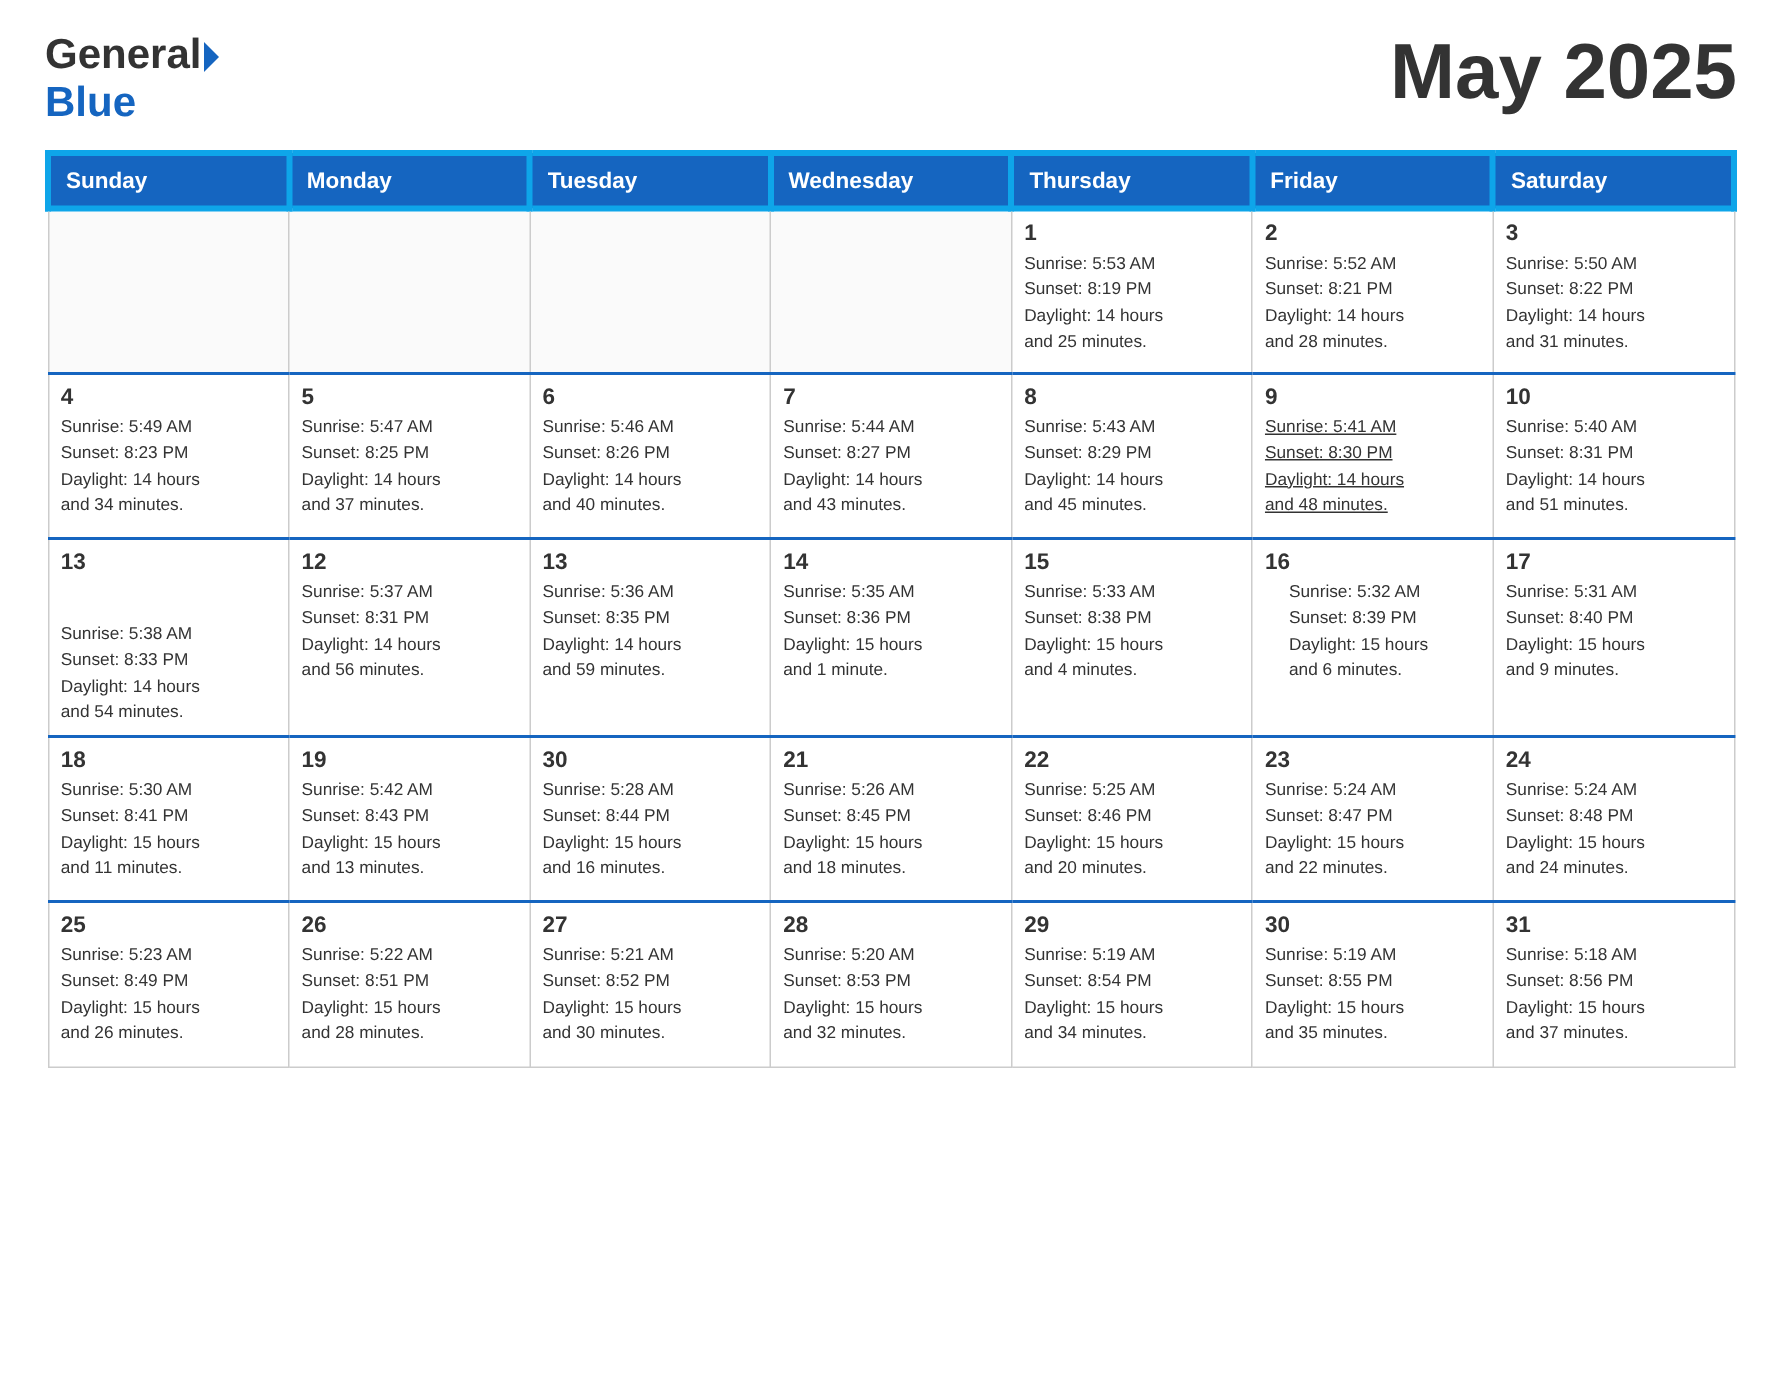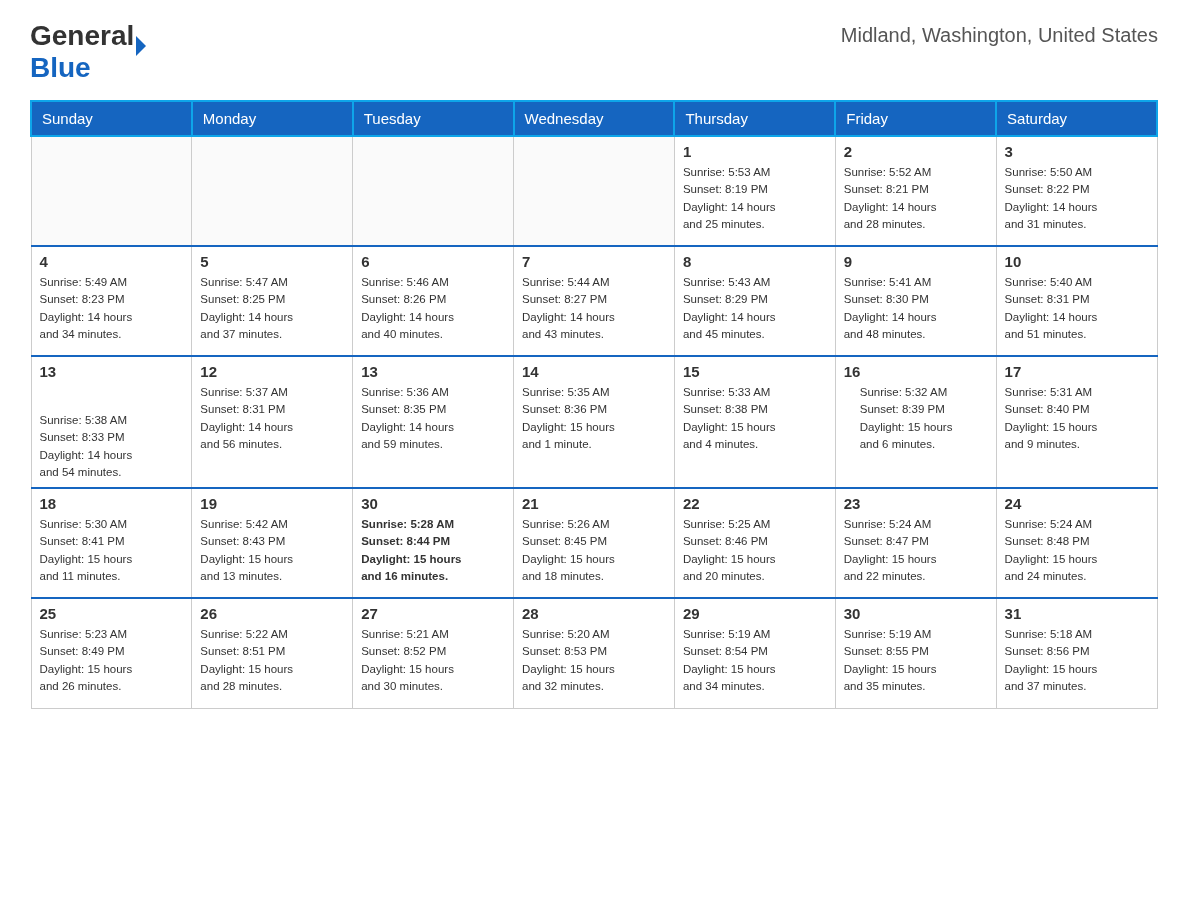--- a/index.html
+++ b/index.html
@@ -37,21 +37,21 @@
       border-bottom: 10px solid transparent;
       margin-left: 2px;
       margin-bottom: -4px;
     }
     .logo-wrapper {
       display: flex;
       flex-direction: column;
     }
     .logo-line1 {
       display: flex;
-      align-items: flex-end;
+      align-items: center;
     }
     .title-block {
       text-align: right;
     }
     .month-title {
       font-size: 52px;
       font-weight: bold;
       color: #333;
       line-height: 1.1;
     }
@@ -62,24 +62,24 @@
     }
     .calendar-table {
       width: 100%;
       border-collapse: collapse;
       table-layout: fixed;
     }
     .calendar-table th {
       background-color: #1565C0;
       color: #fff;
       font-size: 15px;
-      font-weight: normal;
+      font-weight: bold;
       padding: 8px 10px;
       text-align: left;
-      border: 2px solid #0ea5e9;
+      border: 4px solid #0ea5e9;
     }
     .calendar-table td {
       border: 1px solid #ccc;
       vertical-align: top;
       padding: 6px 8px;
       height: 110px;
     }
     .day-number {
       font-size: 15px;
       font-weight: bold;
@@ -104,21 +104,21 @@
 
 <div class="header">
   <div class="logo-wrapper">
     <div class="logo-line1">
       <span class="logo-text-general">General</span>
       <div class="logo-triangle"></div>
     </div>
     <span class="logo-text-blue">Blue</span>
   </div>
   <div class="title-block">
-    <div class="location-subtitle">Midland, Washington, United States</div>
+    <div class="month-title">May 2025</div>
   </div>
 </div>
 
 <table class="calendar-table">
   <thead>
     <tr>
     <th>Sunday</th>
         <th>Monday</th>
         <th>Tuesday</th>
         <th>Wednesday</th>
@@ -186,21 +186,21 @@
         </td>
         <td>
           <span class="day-number">8</span>
           <div class="day-info" style="white-space: pre-line;">Sunrise: 5:43 AM
 Sunset: 8:29 PM
 Daylight: 14 hours
 and 45 minutes.</div>
         </td>
         <td>
           <span class="day-number">9</span>
-          <div class="day-info" style="white-space: pre-line;">Sunrise: 5:41 AM
+          <div class="day-info" style="white-space: pre-line; text-decoration: underline;">Sunrise: 5:41 AM
 Sunset: 8:30 PM
 Daylight: 14 hours
 and 48 minutes.</div>
         </td>
         <td>
           <span class="day-number">10</span>
           <div class="day-info" style="white-space: pre-line;">Sunrise: 5:40 AM
 Sunset: 8:31 PM
 Daylight: 14 hours
 and 51 minutes.</div>
@@ -267,21 +267,21 @@
         </td>
         <td>
           <span class="day-number">19</span>
           <div class="day-info" style="white-space: pre-line;">Sunrise: 5:42 AM
 Sunset: 8:43 PM
 Daylight: 15 hours
 and 13 minutes.</div>
         </td>
         <td>
           <span class="day-number">30</span>
-          <div class="day-info" style="white-space: pre-line; font-weight: bold;">Sunrise: 5:28 AM
+          <div class="day-info" style="white-space: pre-line;">Sunrise: 5:28 AM
 Sunset: 8:44 PM
 Daylight: 15 hours
 and 16 minutes.</div>
         </td>
         <td>
           <span class="day-number">21</span>
           <div class="day-info" style="white-space: pre-line;">Sunrise: 5:26 AM
 Sunset: 8:45 PM
 Daylight: 15 hours
 and 18 minutes.</div>

